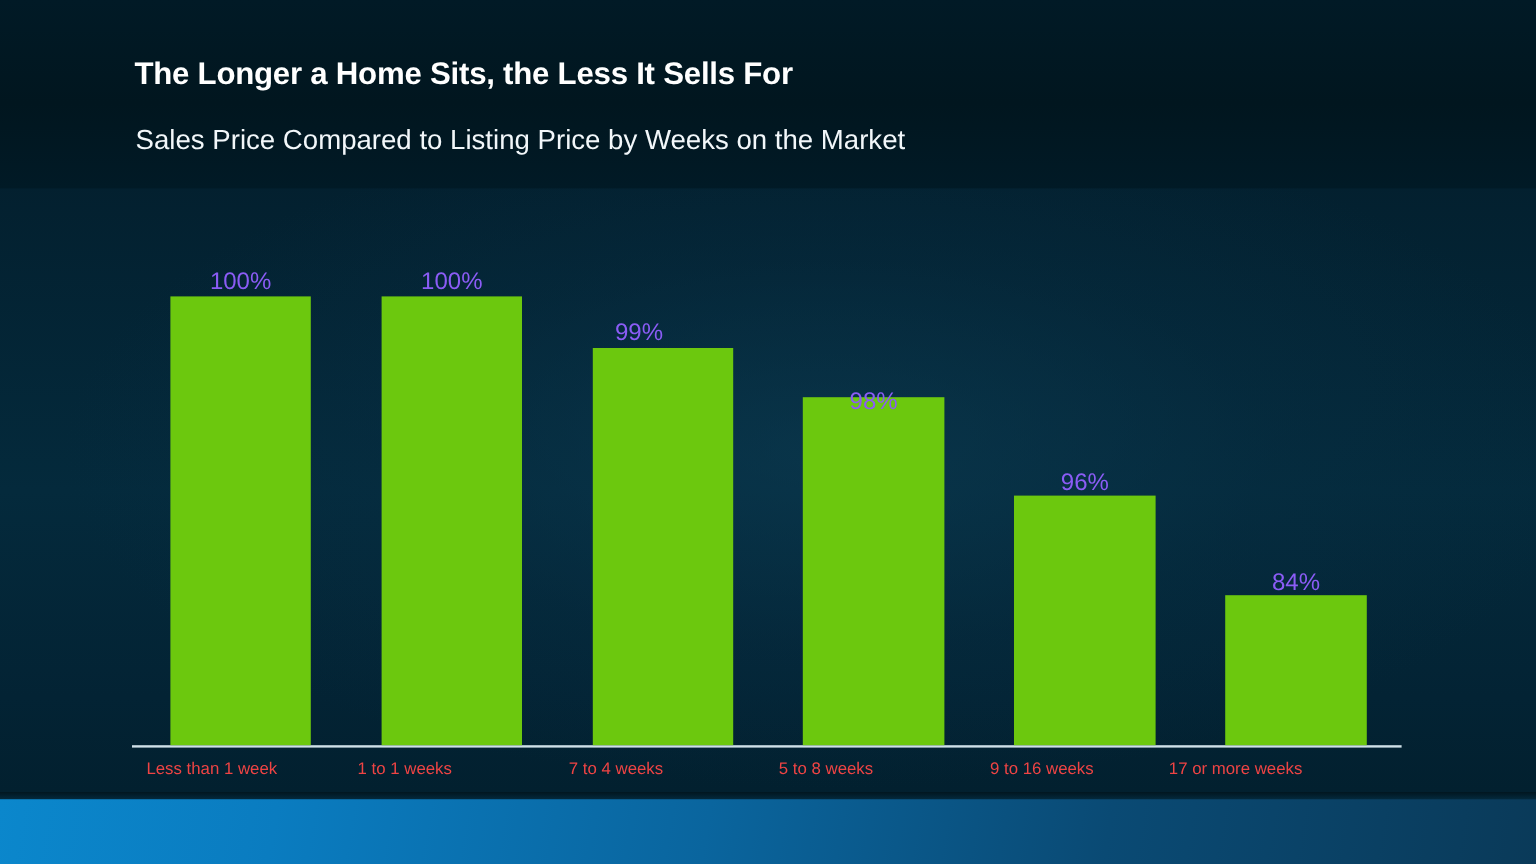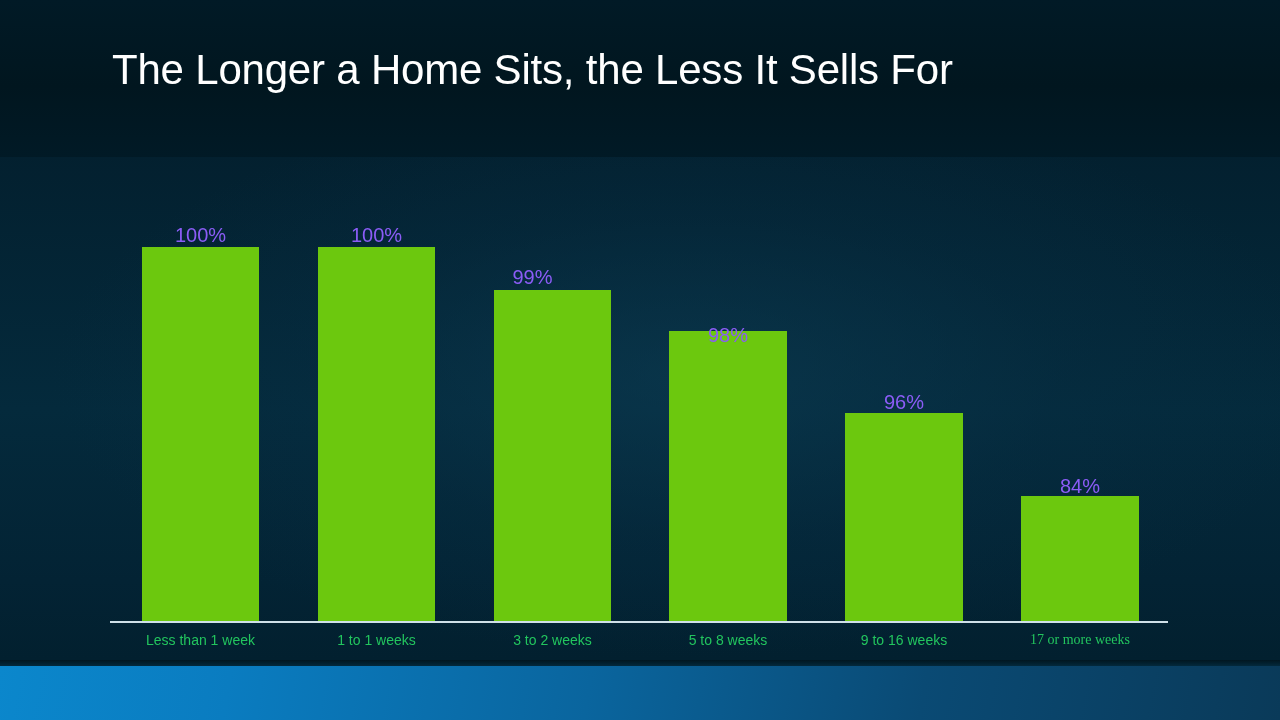--- a/index.html
+++ b/index.html
@@ -48,22 +48,22 @@
     width: 1280px;
     height: 157px;
     background: linear-gradient(180deg, #011a26 0%, #01161f 55%, #011a26 100%);
   }
 
   
   .title {
     position: absolute;
     left: 112px;
     top: 46px;
-    font-size: 42px;
-    font-weight: normal;
+    font-size: 26px;
+    font-weight: bold;
     color: #ffffff;
     letter-spacing: -0.2px;
     white-space: nowrap;
   }
   .subtitle {
     position: absolute;
     left: 113px;
     top: 103px;
     font-size: 23px;
     font-weight: normal;
@@ -95,22 +95,21 @@
     position: absolute;
     font-size: 20px;
     color: #8b5cf6;
     text-align: center;
     white-space: nowrap;
   }
   .cat-label {
     position: absolute;
     top: 632px;
     font-size: 14px;
-    color: #22c55e;
-    text-align: center;
+    color: #ef4444;
     white-space: nowrap;
   }
 
   
   .footer {
     position: absolute;
     left: 0;
     top: 666px;
     width: 1280px;
     height: 54px;
@@ -125,41 +124,42 @@
 </style>
 </head>
 <body>
 
 <div id="slide">
 
   <div class="bg-base"></div>
   <div class="bg-header-band"></div>
 
   <div class="title">The Longer a Home Sits, the Less It Sells For</div>
+  <div class="subtitle">Sales Price Compared to Listing Price by Weeks on the Market</div>
 
   <div class="plot" id="plot">
     <div class="axis-line" id="axis-line" style="top: 621px;"></div>
   <div class="bar" style="left: 142px; width: 117px; top: 247px; height: 374px; background: rgb(108, 200, 14);"></div>
       <div class="bar-value" style="left: 142px; width: 117px; top: 224px;">100%</div>
       <div class="cat-label" style="left: 122px; width: 157px;">Less than 1 week</div>
       <div class="bar" style="left: 318px; width: 117px; top: 247px; height: 374px; background: rgb(108, 200, 14);"></div>
       <div class="bar-value" style="left: 318px; width: 117px; top: 224px;">100%</div>
       <div class="cat-label" style="left: 298px; width: 157px;">1 to 1 weeks</div>
       <div class="bar" style="left: 494px; width: 117px; top: 290px; height: 331px; background: rgb(108, 200, 14);"></div>
       <div class="bar-value" style="left: 474px; width: 117px; top: 266px;">99%</div>
-      <div class="cat-label" style="left: 474px; width: 157px;">3 to 2 weeks</div>
+      <div class="cat-label" style="left: 474px; width: 157px;">7 to 4 weeks</div>
       <div class="bar" style="left: 669px; width: 118px; top: 331px; height: 290px; background: rgb(108, 200, 14);"></div>
       <div class="bar-value" style="left: 669px; width: 118px; top: 292px; margin-top: 32px;">98%</div>
       <div class="cat-label" style="left: 649px; width: 158px;">5 to 8 weeks</div>
       <div class="bar" style="left: 845px; width: 118px; top: 413px; height: 208px; background: rgb(108, 200, 14);"></div>
       <div class="bar-value" style="left: 845px; width: 118px; top: 391px;">96%</div>
       <div class="cat-label" style="left: 825px; width: 158px;">9 to 16 weeks</div>
       <div class="bar" style="left: 1021px; width: 118px; top: 496px; height: 125px; background: rgb(108, 200, 14);"></div>
       <div class="bar-value" style="left: 1021px; width: 118px; top: 475px;">84%</div>
-      <div class="cat-label" style="left: 1001px; width: 158px; font-family: Liberation Serif, serif;">17 or more weeks</div>
+      <div class="cat-label" style="left: 974px; width: 158px;">17 or more weeks</div>
     </div>
 
   <div class="footer-edge"></div>
   <div class="footer">
     
     
   </div>
 
 </div>
 

